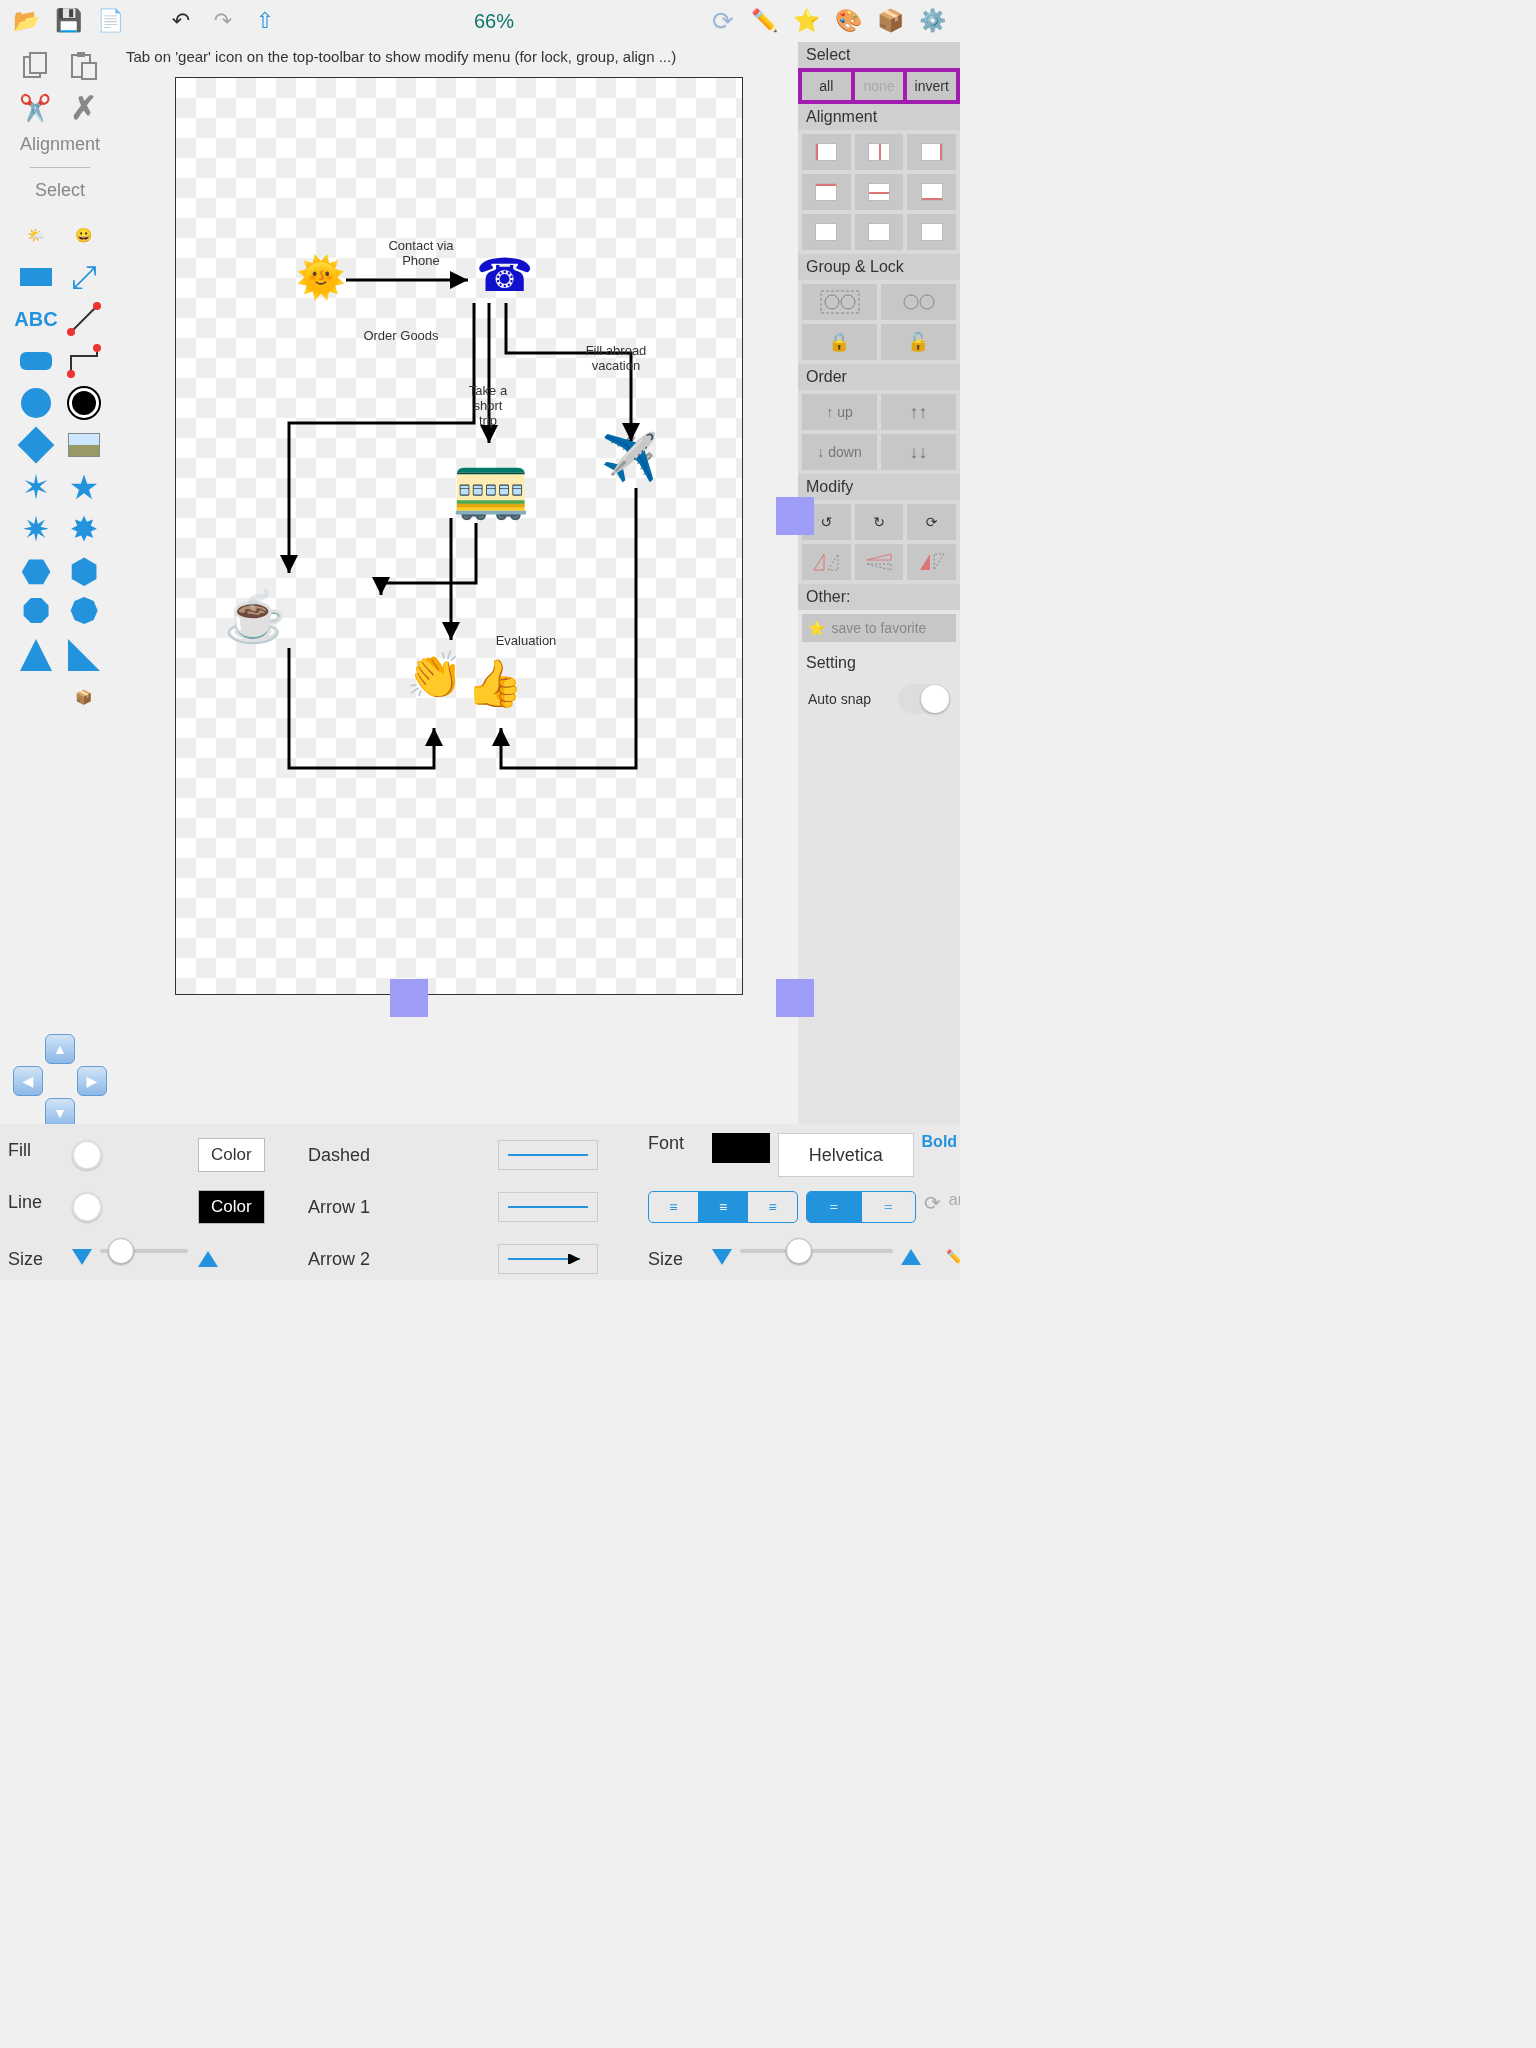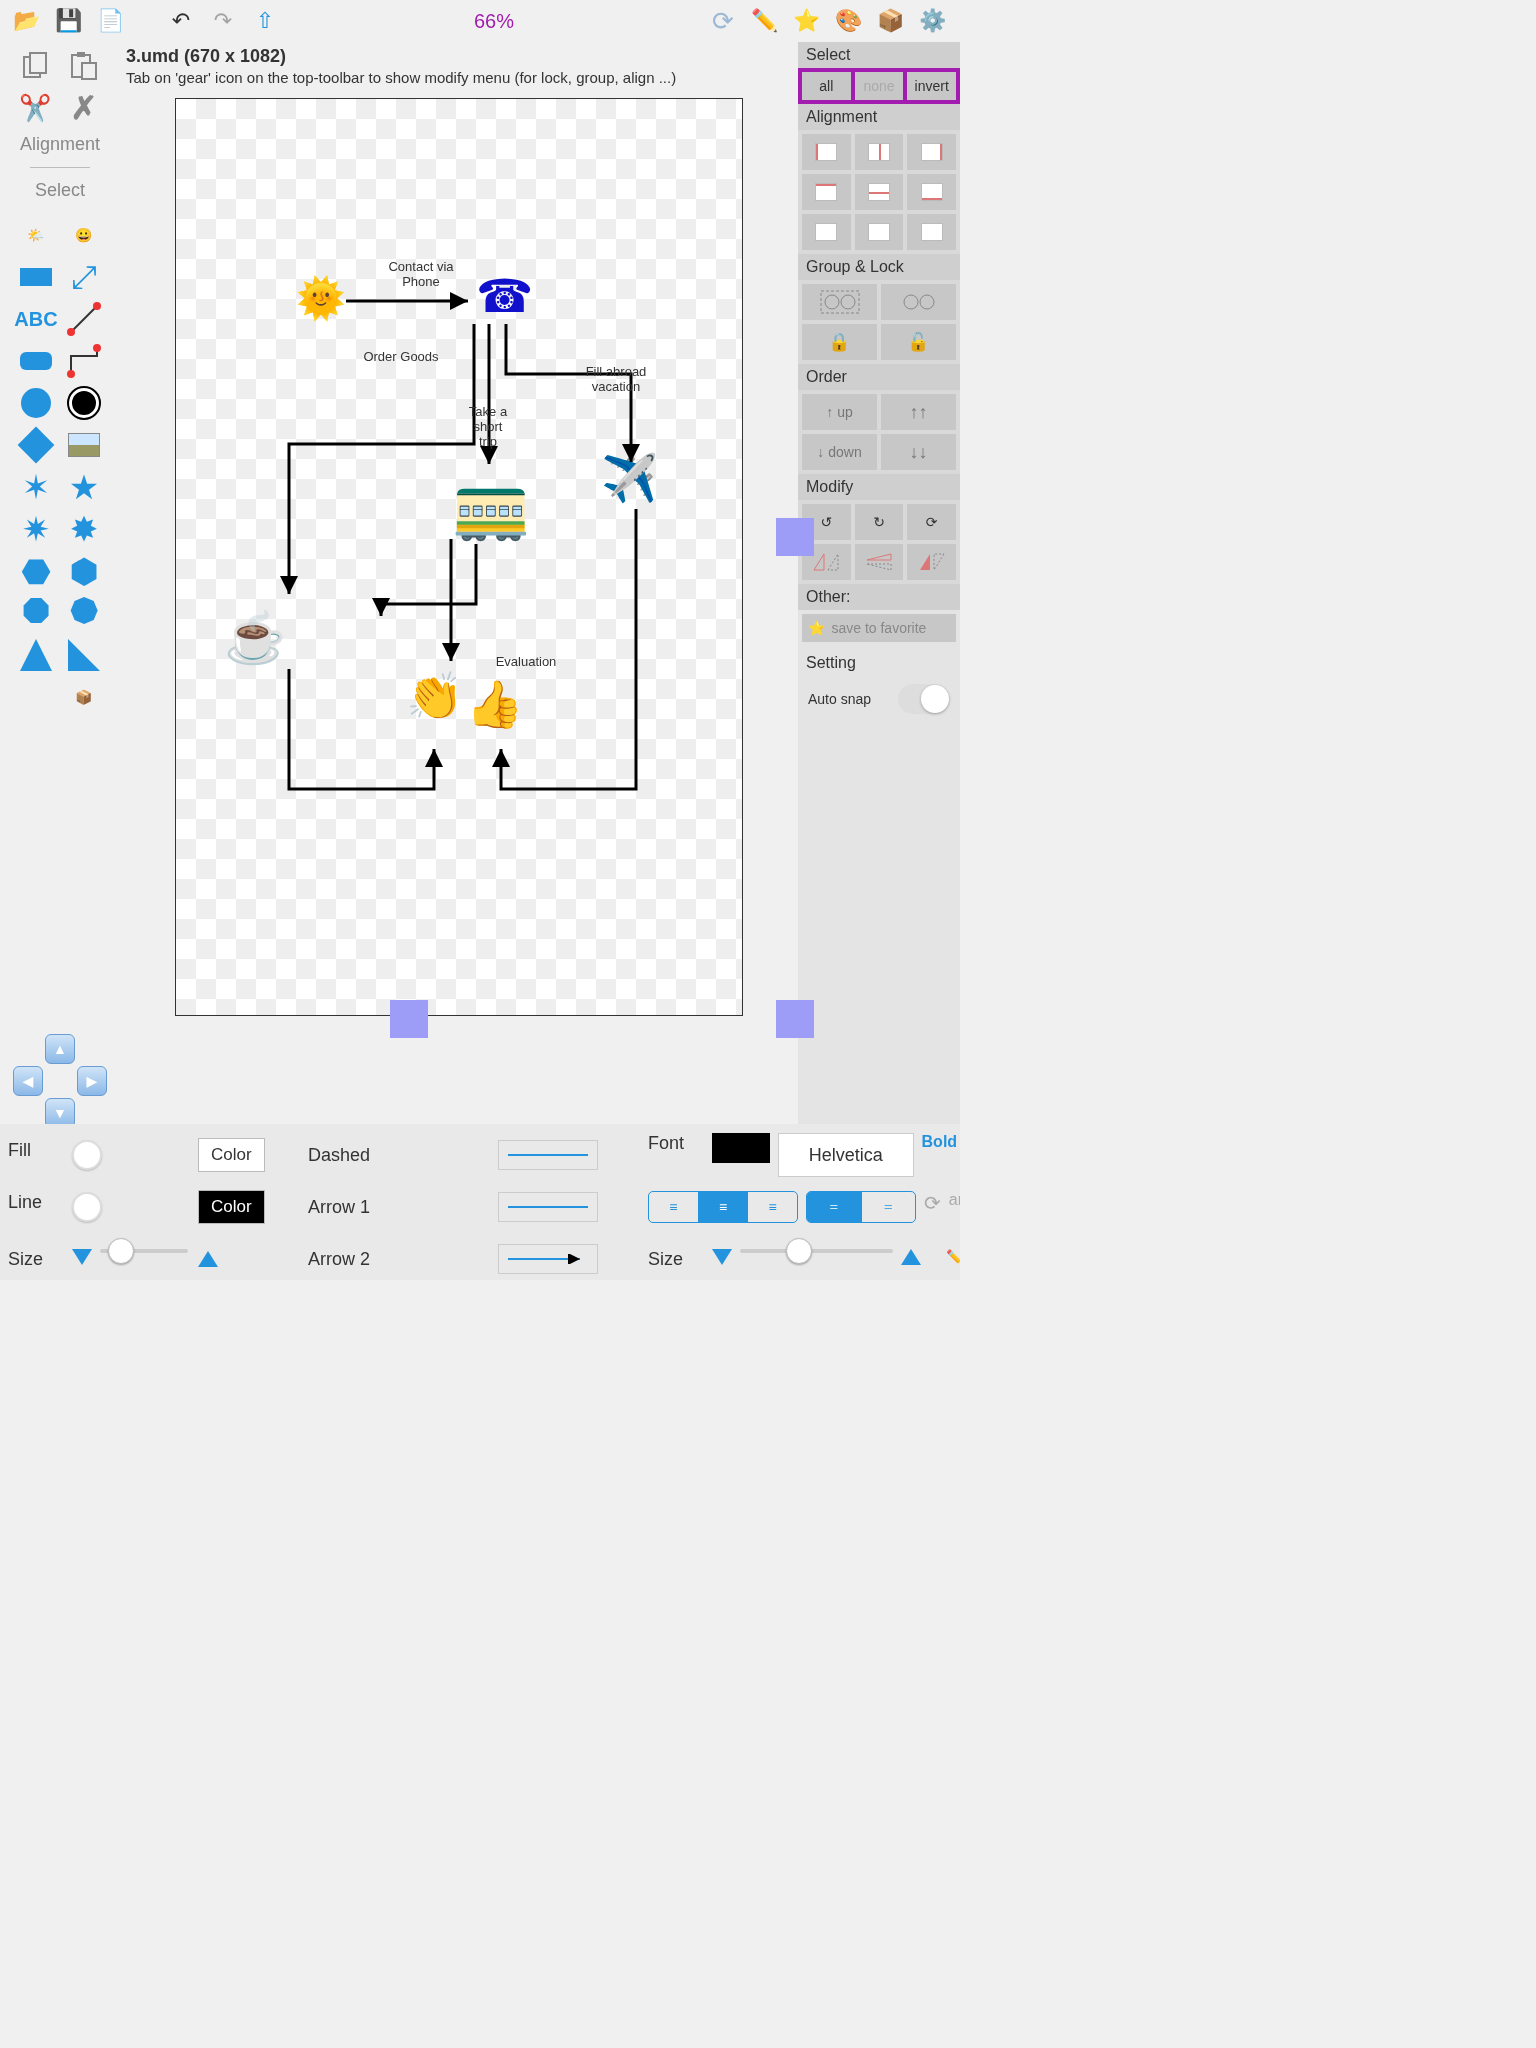--- a/index.html
+++ b/index.html
@@ -1,20 +1,20 @@
 <!DOCTYPE html>
 <html><head>
 <meta charset="utf-8">
 <style>
 *{box-sizing:border-box;margin:0;padding:0;font-family:Helvetica,Arial,sans-serif}
 body{background:#f0f0f0;width:960px;height:1280px;overflow:hidden;position:relative;font-size:14px;color:#333}
 .toolbar{display:flex;align-items:center;gap:8px;padding:4px 10px;background:#f0f0f0}
 .toolbar .tb-item{width:34px;height:34px;display:flex;align-items:center;justify-content:center;font-size:22px}
 .toolbar .spacer{flex:1}
-.zoom{font-size:20px;color:#a21caf;margin:0 30px}
+.zoom{font-size:20px;color:#0f766e;margin:0 30px}
 .main{display:flex;height:1100px}
 .left-panel{width:120px;background:#f0f0f0;display:flex;flex-direction:column;align-items:center;gap:2px;padding:4px}
 .lp-row{display:flex;gap:8px}
 .lp-item{width:40px;height:40px;display:flex;align-items:center;justify-content:center;font-size:26px;color:#7a7a7a}
 .lp-label{text-align:center;color:#888;font-size:18px;margin:4px 0}
 .lp-divider{width:60px;height:1px;background:#bbb;margin:6px 0}
 .shape{width:40px;height:40px;display:flex;align-items:center;justify-content:center}
 .s-rect{background:#2393de;width:32px;height:18px}
 .s-arrow2{color:#2393de;font-size:32px}
 .s-abc{color:#2393de;font-weight:bold;font-size:20px}
@@ -213,21 +213,20 @@
         <div></div>
         <div class="db">▶</div>
       <div></div>
         <div class="db">▼</div>
         <div></div>
     </div>
   </div>
 
   <div class="center">
     <div class="doc-header">
-      <div class="doc-title">3.umd (670 x 1082)</div>
       <div class="doc-hint">Tab on 'gear' icon on the top-toolbar to show modify menu (for lock, group, align ...)</div>
     </div>
     <div class="canvas-wrap">
       <div class="canvas">
 
         <div class="node" style="left:120px;top:176px">🌞</div>
         <div class="node" style="left:300px;top:170px;color:#11c;font-size:46px">☎</div>
         <div class="node" style="left:425px;top:352px;font-size:46px">✈️</div>
         <div class="node" style="left:275px;top:370px;font-size:64px">🚃</div>
         <div class="node" style="left:48px;top:510px;font-size:50px">☕</div>

